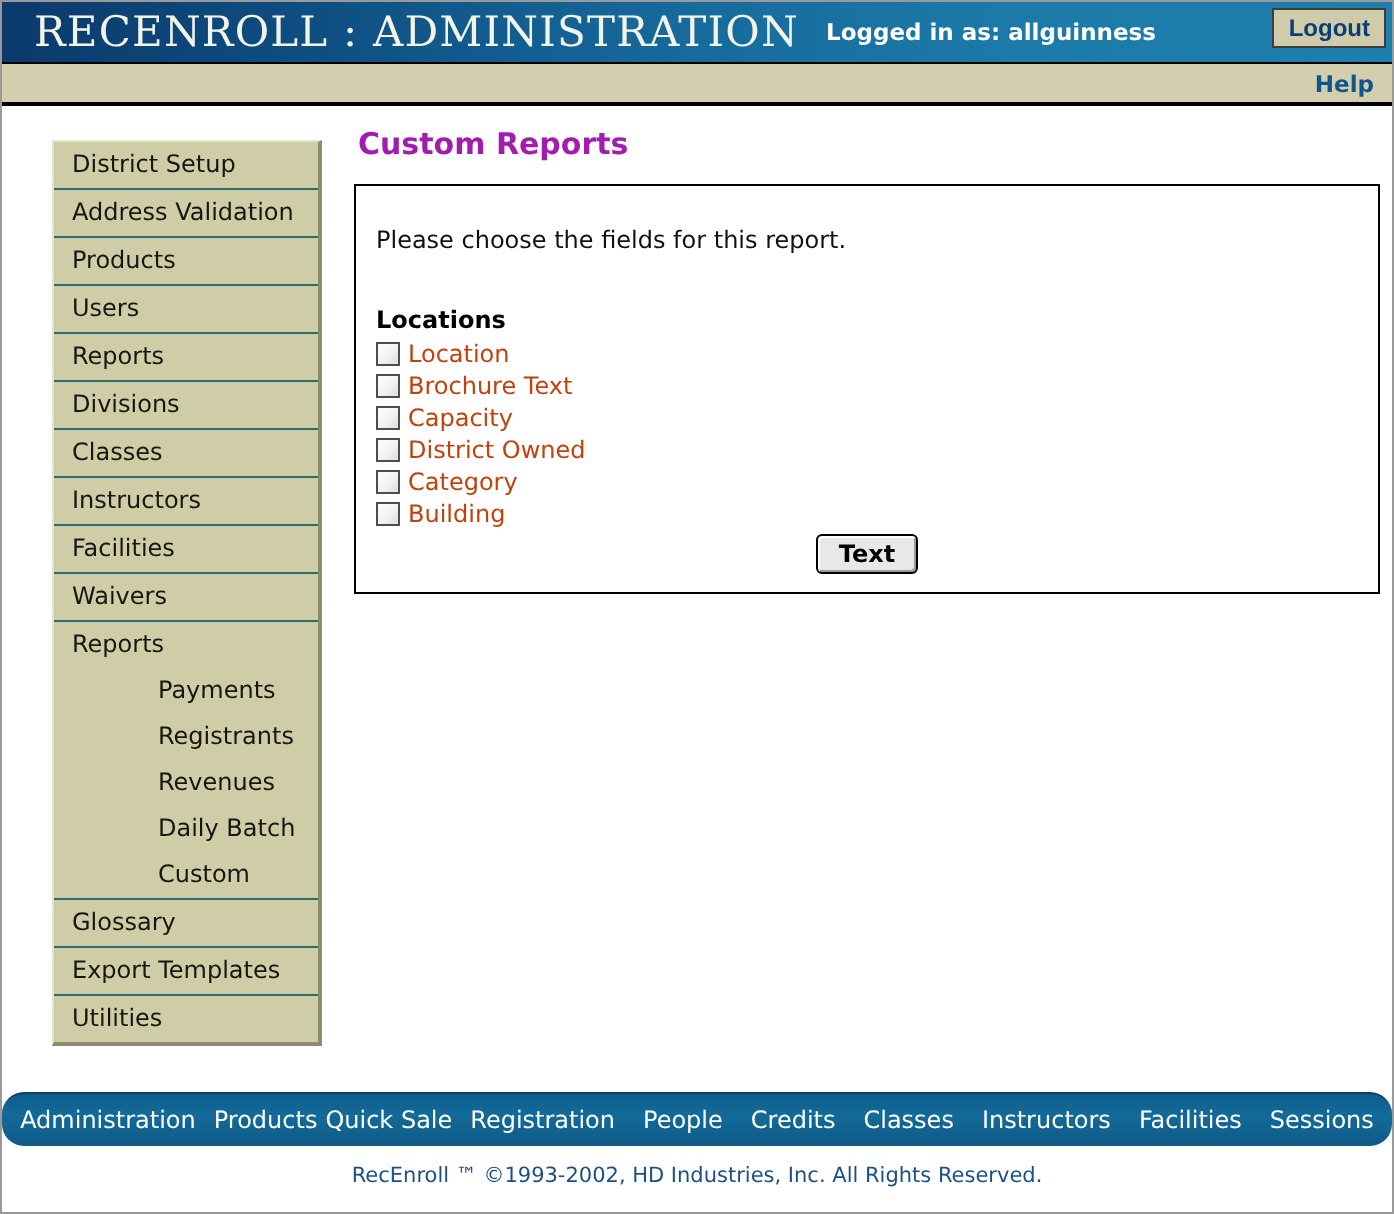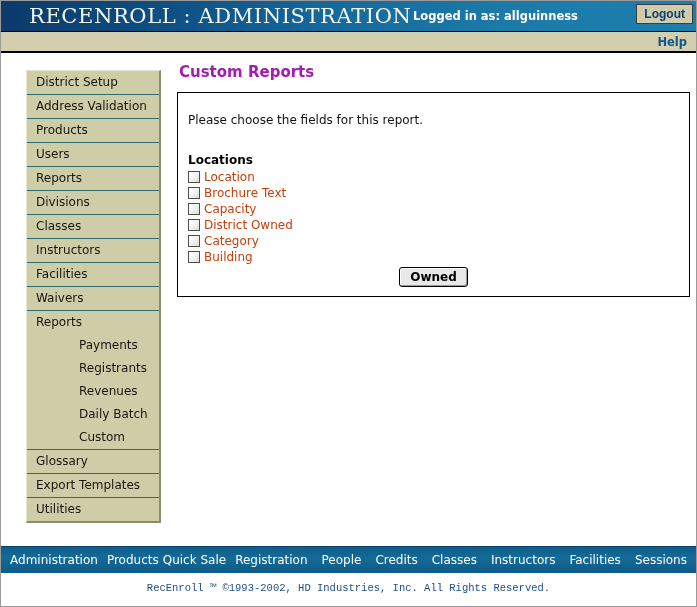--- a/index.html
+++ b/index.html
@@ -32,21 +32,21 @@
     border-bottom: 1px solid #000000;
     display: flex;
     align-items: center;
     overflow: hidden;
   }
   .app-title {
     font-family: "DejaVu Serif", "Liberation Serif", serif;
     font-size: 21px;
     color: #f2f4e8;
     letter-spacing: 0.6px;
-    padding-left: 28px;
+    padding-left: 16px;
     white-space: nowrap;
     line-height: 1;
   }
   .login-status {
     position: absolute;
     left: 412px;
     top: 8px;
     font-size: 11.5px;
     font-weight: bold;
     color: #ffffff;
@@ -209,40 +209,40 @@
 
   
   .footer-nav {
     height: 26px;
     background: linear-gradient(to bottom, #0e5c8a 0%, #136b99 40%, #0f5a87 100%);
     border-top: 1px solid #0a3f66;
     display: flex;
     align-items: center;
     justify-content: center;
     gap: 0;
+    border-radius: 11px;
   }
   .footer-link {
     color: #ffffff;
     font-size: 12px;
     text-decoration: none;
     padding: 0 7px;
     white-space: nowrap;
     cursor: pointer;
   }
   .footer-link.tight {
     padding: 0 2px;
   }
   .copyright {
     height: 31px;
     line-height: 31px;
     text-align: center;
     font-size: 10.5px;
     color: #1c4f87;
     background: #ffffff;
-    font-family: Liberation Mono, monospace;
   }
 </style>
 </head>
 <body>
 
 <div id="page">
 
   <div class="header-bar">
     <div class="app-title">RECENROLL : ADMINISTRATION</div>
     <div class="login-status">Logged in as: allguinness</div>
@@ -308,21 +308,21 @@
         <label class="cb-row">
           <span class="cb-box"></span>
           <span class="cb-label">Category</span>
         </label>
         <label class="cb-row">
           <span class="cb-box"></span>
           <span class="cb-label">Building</span>
         </label>
 
         <div class="next-wrap">
-          <button class="next-btn">Owned</button>
+          <button class="next-btn">Text</button>
         </div>
       </div>
     </div>
   </div>
 
   <div class="footer-nav">
     <a class="footer-link" href="#">Administration</a>
     <a class="footer-link tight" href="#">Products</a>
     <a class="footer-link tight" href="#">Quick Sale</a>
     <a class="footer-link" href="#">Registration</a>

